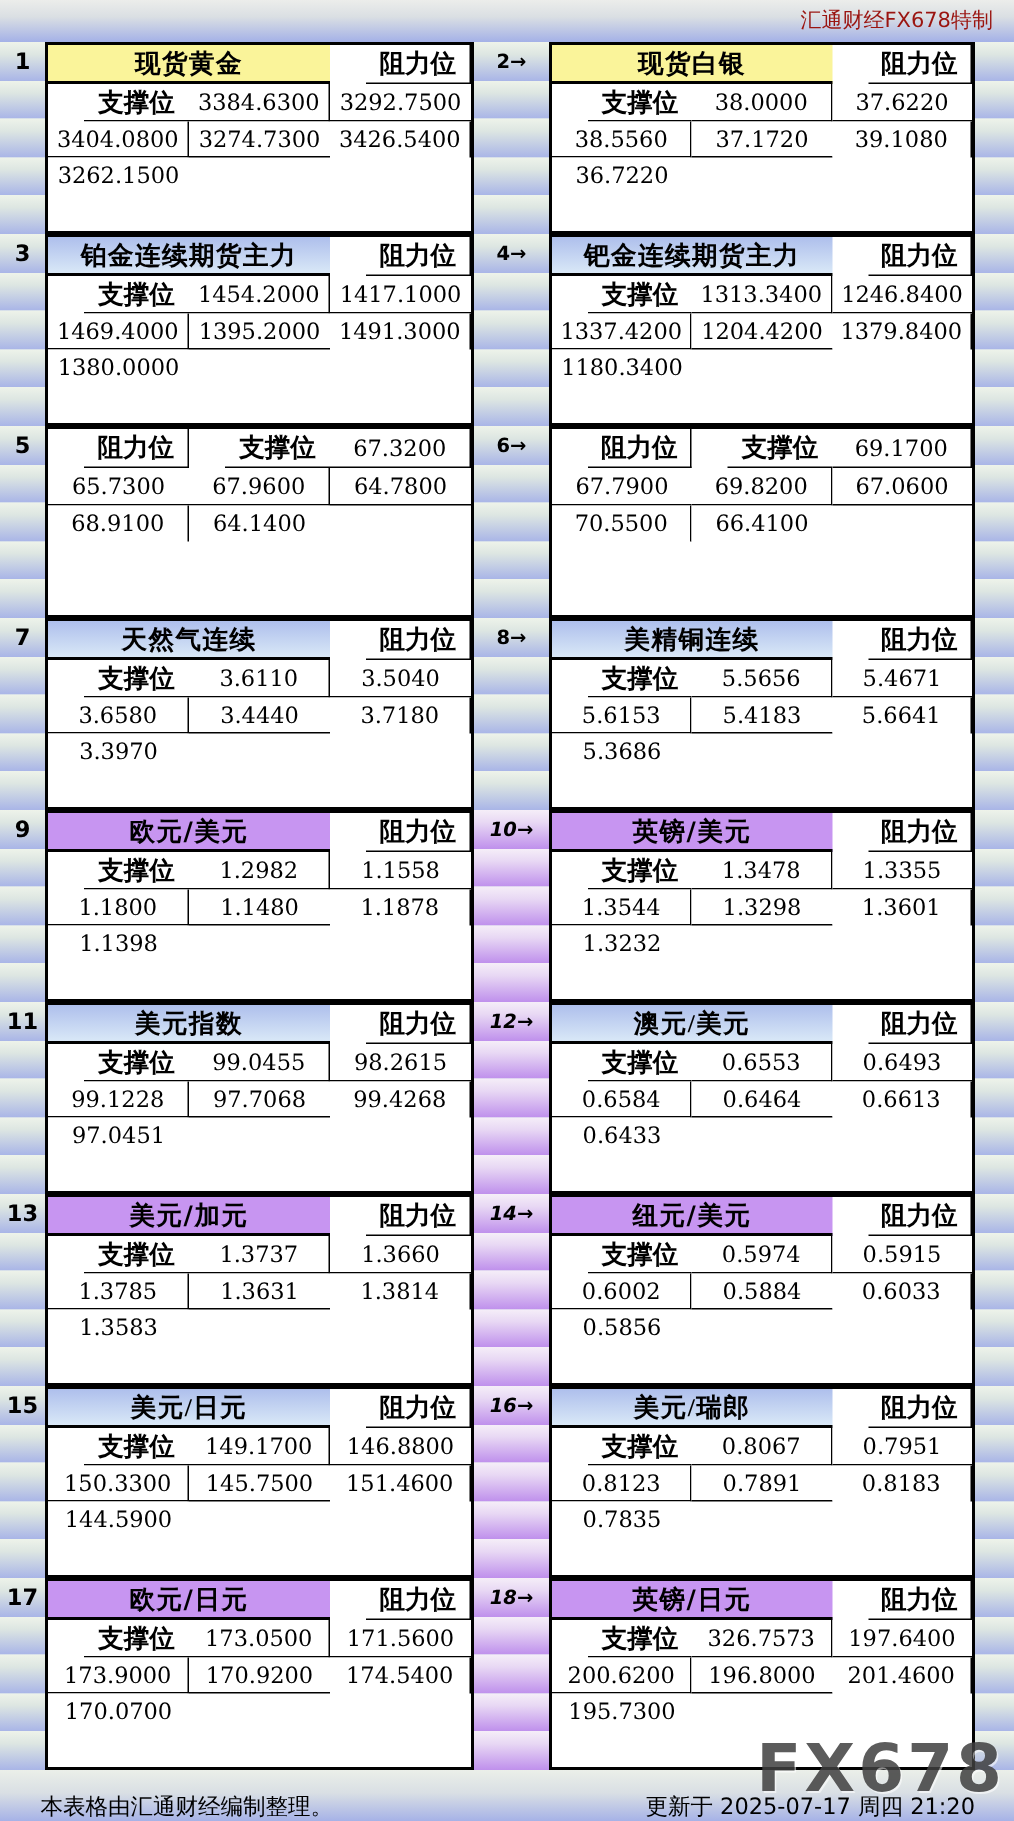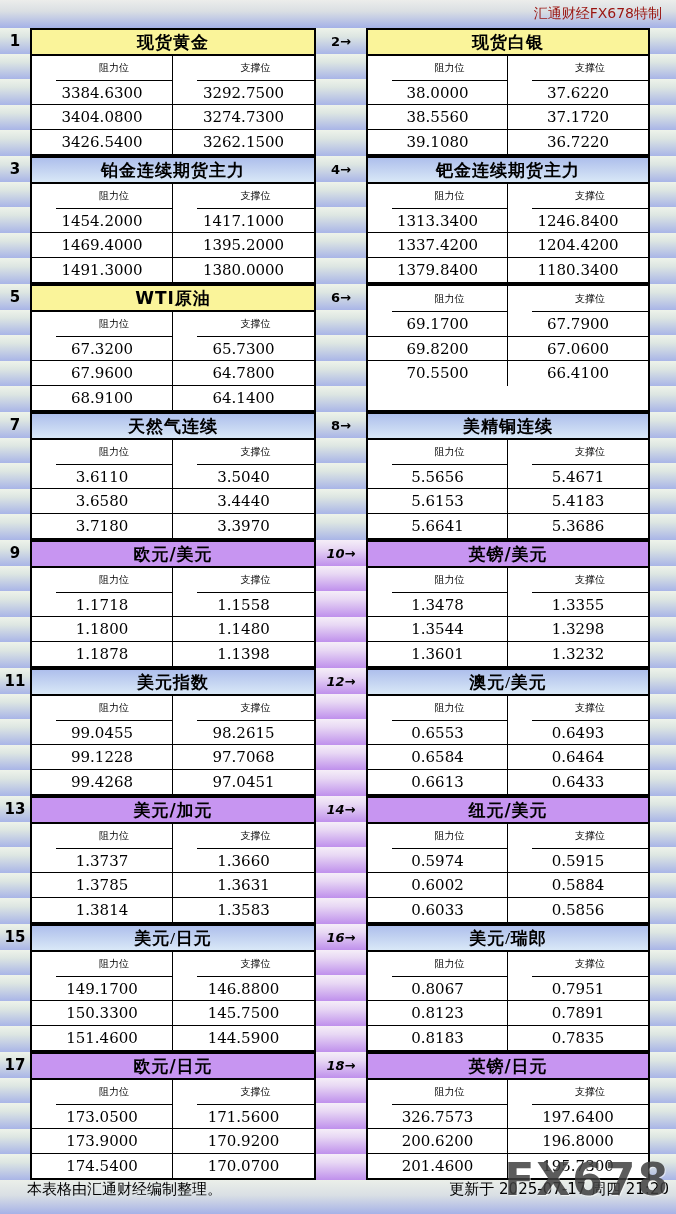--- a/index.html
+++ b/index.html
@@ -25,45 +25,45 @@
     display:flex; align-items:center; justify-content:center;
     font-weight:bold; font-size:15px;
   }
   .divider .mcell { font-size:13px; }
   .band.purple .divider .mcell {
     background:linear-gradient(180deg,#f5eef8 0%,#e8d8f4 32%,#bf90ec 100%);
     font-style:italic;
   }
 
   .tbl {
-    display:grid; grid-template-columns:1fr 1fr; grid-template-rows:26px 25px 1fr 1fr 1fr;
+    display:grid; grid-template-columns:1fr 1fr 1fr; grid-template-rows:26px 25px 1fr 1fr 1fr;
     background:#fff; border:2px solid #000; box-sizing:border-box;
   }
   .title {
     grid-column:1/3; display:flex; align-items:center; justify-content:center;
     font-size:17px; font-weight:bold; border-bottom:2px solid #000; box-sizing:border-box;
     letter-spacing:1px;
   }
   .title.yellow { background:#faf49a; }
   .title.blue   { background:linear-gradient(180deg,#aebfec 0%,#d9e8f7 100%);font-family:Liberation Serif, serif; }
   .title.purple { background:#c795f1;text-align:right; }
   .cell {
     display:flex; align-items:center; justify-content:center;
     border-bottom:1px solid #000; box-sizing:border-box; background:#fff;
   }
   .cell.c1 { border-right:1px solid #000; }
   .cell.last { border-bottom:none; }
-  .chead { font-weight:normal; font-size:10px;margin-left:24px; }
+  .chead { font-weight:bold; font-size:17px;margin-left:24px; }
   .cval  { font-family:"DejaVu Serif","Liberation Serif",serif; font-size:15px; }
 
   .footer {
     height:34px;
     background:linear-gradient(180deg,#ebefe9 0%,#d9dfe4 45%,#a6b2e7 100%);
-    display:flex; align-items:flex-start; justify-content:space-between;
-    padding:0 7px 0 27px; box-sizing:border-box; font-size:15px;
+    display:flex; align-items:flex-end; justify-content:space-between;
+    padding:0 26px 0 27px; box-sizing:border-box; font-size:15px;
   }
   .watermark {
     position:absolute; right:6px; bottom:12px;
     font-size:44px; font-weight:bold; line-height:1; letter-spacing:2px;
     color:#404040; opacity:0.85;
     text-shadow:1px 1px 0 rgba(255,255,255,0.65);
     pointer-events:none;
     margin-left:48px;
   }
 </style>
@@ -179,21 +179,20 @@
   <div class="band blue">
     <div class="mcol">
       <div class="mcell">5</div>
       <div class="mcell"></div>
       <div class="mcell"></div>
       <div class="mcell"></div>
       <div class="mcell"></div>
     </div>
 
     <div class="tbl">
-      <div class="title yellow">WTI原油</div>
       <div class="cell c1 chead">阻力位</div>
       <div class="cell chead">支撑位</div>
       <div class="cell c1 cval">67.3200</div>
       <div class="cell cval">65.7300</div>
       <div class="cell c1 cval">67.9600</div>
       <div class="cell cval">64.7800</div>
       <div class="cell c1 cval last">68.9100</div>
       <div class="cell cval last">64.1400</div>
     </div>
 
@@ -281,21 +280,21 @@
       <div class="mcell"></div>
       <div class="mcell"></div>
       <div class="mcell"></div>
       <div class="mcell"></div>
     </div>
 
     <div class="tbl">
       <div class="title purple">欧元/美元</div>
       <div class="cell c1 chead">阻力位</div>
       <div class="cell chead">支撑位</div>
-      <div class="cell c1 cval">1.1718</div>
+      <div class="cell c1 cval">1.2982</div>
       <div class="cell cval">1.1558</div>
       <div class="cell c1 cval">1.1800</div>
       <div class="cell cval">1.1480</div>
       <div class="cell c1 cval last">1.1878</div>
       <div class="cell cval last">1.1398</div>
     </div>
 
     <div class="mcol divider">
       <div class="mcell">10→</div>
       <div class="mcell"></div>

